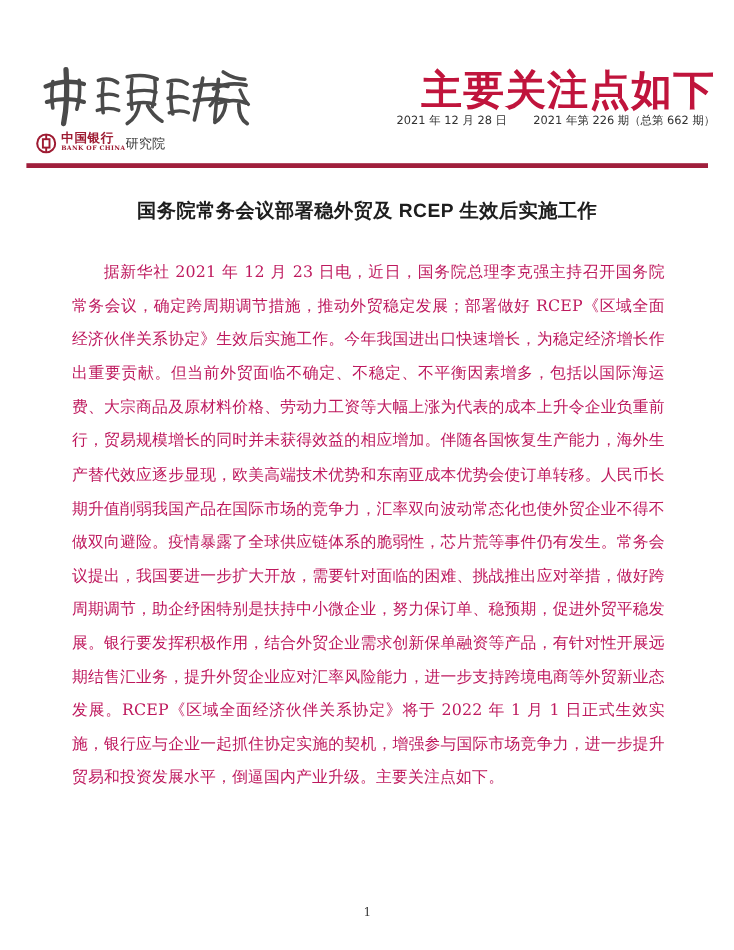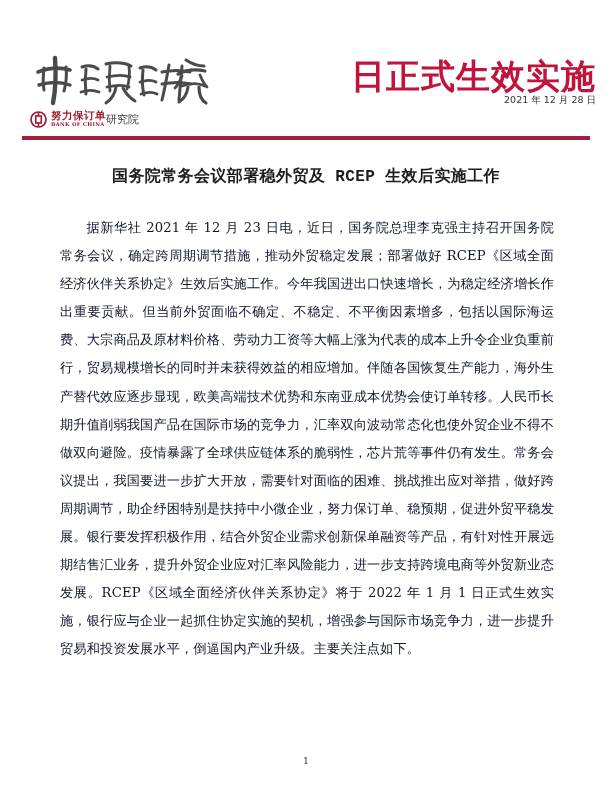--- a/index.html
+++ b/index.html
@@ -117,38 +117,38 @@
     background: #a01f3c;
   }
 
   
   .doc-title {
     position: absolute;
     left: 0;
     top: 165px;
     width: 612px;
     text-align: center;
-    font-family: Liberation Mono, monospace;
+    font-family: Liberation Sans, sans-serif;
     font-size: 16px;
     font-weight: 700;
     color: #1d1d1d;
     letter-spacing: 0.4px;
     line-height: 24px;
   }
 
   
   .body-copy {
     position: absolute;
     left: 60px;
     top: 214px;
     width: 494px;
     font-family: "DejaVu Serif", "Liberation Serif", serif;
     font-size: 13.2px;
     line-height: 28.1px;
-    color: #0f172a;
+    color: #be185d;
     text-align: justify;
     text-justify: inter-character;
     text-indent: 2em;
     letter-spacing: 0.15px;
   }
 
   
   .page-number {
     position: absolute;
     left: 0;
@@ -202,40 +202,41 @@
           <path d="M148 20 C156 16, 166 15, 175 17" stroke-width="3.2"></path>
           <path d="M152 22 C150 27, 148 31, 145 34" stroke-width="2.8"></path>
           <path d="M170 21 C172 26, 174 30, 177 33" stroke-width="2.8"></path>
           <path d="M152 32 C160 29, 169 29, 175 32" stroke-width="2.8"></path>
           <path d="M158 33 C157 40, 154 45, 149 48" stroke-width="3"></path>
           <path d="M169 33 C169 41, 171 46, 176 49" stroke-width="3.2"></path>
         </g>
       </svg>
     </div>
 
-    <div class="banner-title">日正式生效实施</div>
+    <div class="banner-title">主要关注点如下</div>
 
     <div class="org-row">
       <span class="boc-mark">
         <svg viewBox="0 0 34 34" width="17" height="17" aria-hidden="true">
           <circle cx="17" cy="17" r="15" fill="none" stroke="#9e1b32" stroke-width="3.4"></circle>
           <rect x="11.5" y="10" width="11" height="14" fill="none" stroke="#9e1b32" stroke-width="3.2"></rect>
           <line x1="17" y1="2.5" x2="17" y2="10" stroke="#9e1b32" stroke-width="3.2"></line>
           <line x1="17" y1="24" x2="17" y2="31.5" stroke="#9e1b32" stroke-width="3.2"></line>
         </svg>
       </span>
       <span class="boc-stack">
-        <span class="boc-cn">努力保订单</span>
+        <span class="boc-cn">中国银行</span>
         <span class="boc-en">BANK OF CHINA</span>
       </span>
       <span class="institute">研究院</span>
     </div>
 
     <div class="meta-row">
       <span>2021 年 12 月 28 日</span>
+      <span class="meta-issue">2021 年第 226 期（总第 662 期）</span>
     </div>
   </div>
 
   <div class="rule"></div>
 
   <div class="doc-title">国务院常务会议部署稳外贸及 RCEP 生效后实施工作</div>
 
   <div class="body-copy">据新华社 2021 年 12 月 23 日电，近日，国务院总理李克强主持召开国务院常务会议，确定跨周期调节措施，推动外贸稳定发展；部署做好 RCEP《区域全面经济伙伴关系协定》生效后实施工作。今年我国进出口快速增长，为稳定经济增长作出重要贡献。但当前外贸面临不确定、不稳定、不平衡因素增多，包括以国际海运费、大宗商品及原材料价格、劳动力工资等大幅上涨为代表的成本上升令企业负重前行，贸易规模增长的同时并未获得效益的相应增加。伴随各国恢复生产能力，海外生产替代效应逐步显现，欧美高端技术优势和东南亚成本优势会使订单转移。人民币长期升值削弱我国产品在国际市场的竞争力，汇率双向波动常态化也使外贸企业不得不做双向避险。疫情暴露了全球供应链体系的脆弱性，芯片荒等事件仍有发生。常务会议提出，我国要进一步扩大开放，需要针对面临的困难、挑战推出应对举措，做好跨周期调节，助企纾困特别是扶持中小微企业，努力保订单、稳预期，促进外贸平稳发展。银行要发挥积极作用，结合外贸企业需求创新保单融资等产品，有针对性开展远期结售汇业务，提升外贸企业应对汇率风险能力，进一步支持跨境电商等外贸新业态发展。RCEP《区域全面经济伙伴关系协定》将于 2022 年 1 月 1 日正式生效实施，银行应与企业一起抓住协定实施的契机，增强参与国际市场竞争力，进一步提升贸易和投资发展水平，倒逼国内产业升级。主要关注点如下。</div>
 
   <div class="page-number">1</div>

